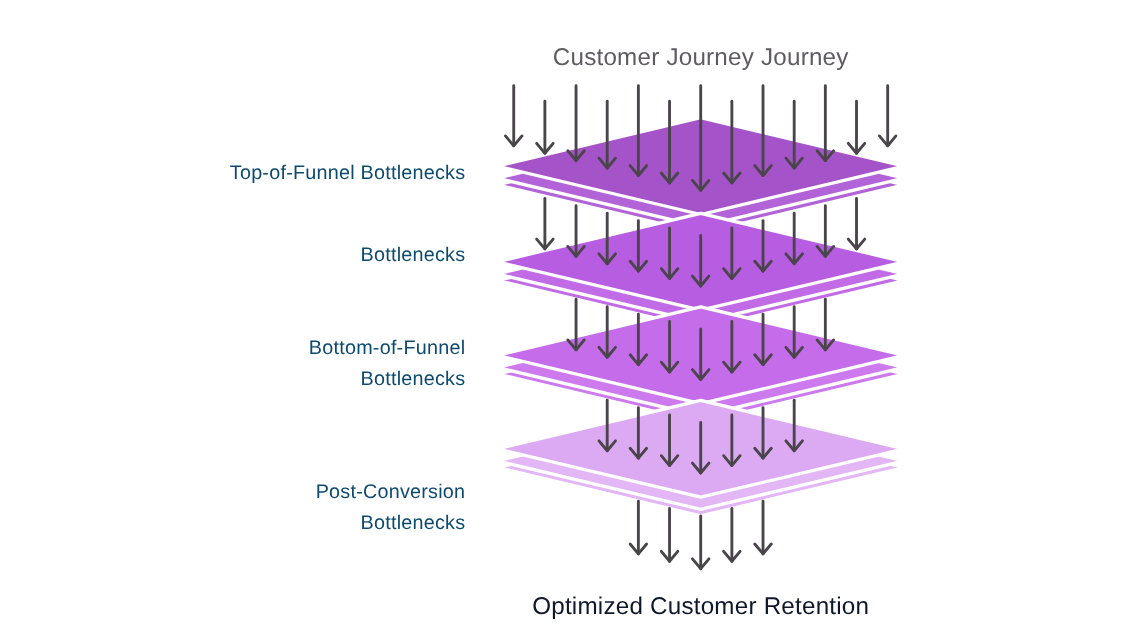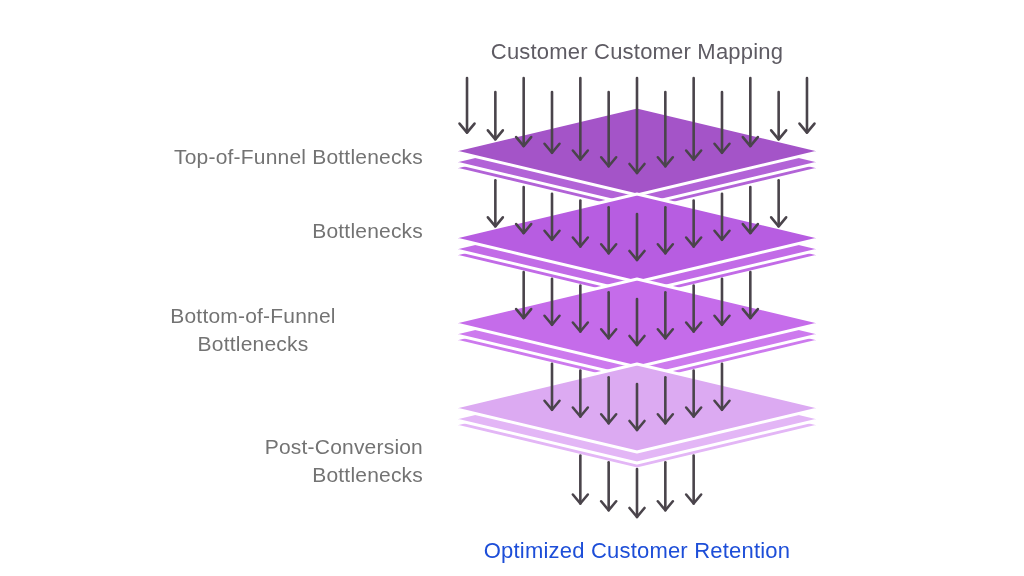--- a/index.html
+++ b/index.html
@@ -11,31 +11,31 @@
   .stage{position:absolute;inset:0;}
   .diagram-svg{position:absolute;left:0;top:0;width:1024px;height:576px;}
   .title{
     position:absolute;left:337px;top:38px;width:600px;
     text-align:center;font-size:22px;line-height:28px;
     color:#5e5b63;letter-spacing:.2px;
   }
   .caption{
     position:absolute;left:387px;top:537px;width:500px;
     text-align:center;font-size:22px;line-height:28px;
-    color:#1d4ed8;letter-spacing:.2px;
+    color:#0f172a;letter-spacing:.2px;
   }
   .layer-label{
     position:absolute;right:601px;width:340px;
-    text-align:right;font-size:21px;line-height:28px;
-    color:#737373;letter-spacing:.2px;
+    text-align:right;font-size:18px;line-height:28px;
+    color:#0c4a6e;letter-spacing:.2px;
   }
   .layer-label span{display:block;}
   .label-1{top:143px;}
   .label-2{top:217px;}
-  .label-3{top:302px;text-align:center;}
+  .label-3{top:302px;}
   .label-4{top:389px;margin-top:44px;}
 </style>
 </head>
 <body>
 
 <div class="stage">
 
   <svg class="diagram-svg" viewBox="0 0 1024 576">
 
     <g>
@@ -239,21 +239,21 @@
           <line x1="665.33" y1="462.26205405405403" x2="665.33" y2="510.26205405405403"></line>
           <path d="M 657.83 501.26205405405403 L 665.33 510.26205405405403 L 672.83 501.26205405405403"></path>
         </g>
         <g>
           <line x1="693.6600000000001" y1="455.52410810810807" x2="693.6600000000001" y2="503.52410810810807"></line>
           <path d="M 686.1600000000001 494.52410810810807 L 693.6600000000001 503.52410810810807 L 701.1600000000001 494.52410810810807"></path>
         </g>
       </g>
   </svg>
 
-  <div class="title">Customer Customer Mapping</div>
+  <div class="title">Customer Journey Journey</div>
 
   <div class="layer-label label-1">
     <span>Top-of-Funnel Bottlenecks</span>
       <span></span>
   </div>
   <div class="layer-label label-2">
       <span>Bottlenecks</span>
   </div>
   <div class="layer-label label-3">
     <span>Bottom-of-Funnel</span>

